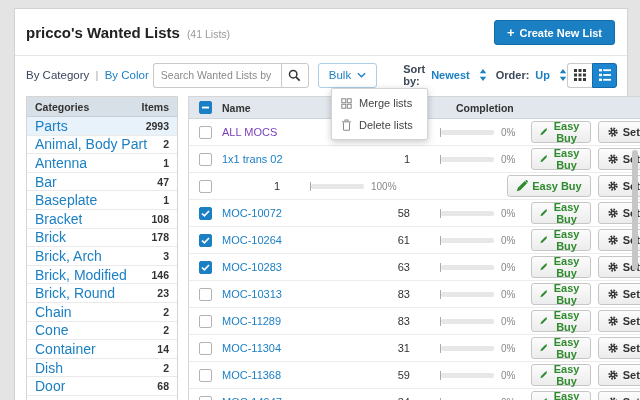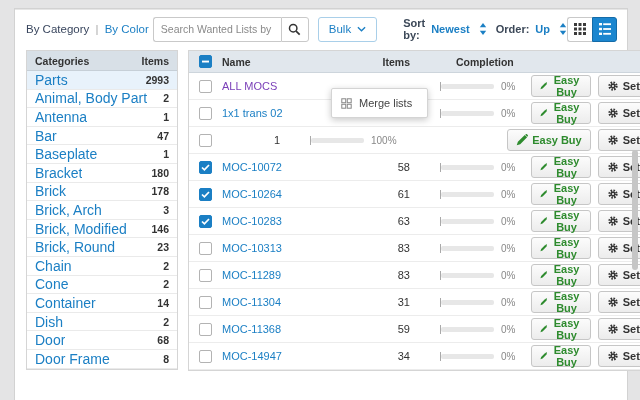--- a/index.html
+++ b/index.html
@@ -90,20 +90,28 @@
   .bulk-item { display:flex; align-items:center; gap:7px; padding:5px 9px; font-size:11px; color:#444; cursor:pointer; }
 
   
   .scroll-thumb { position:absolute; right:2px; top:150px; width:6px; height:120px; background:#c6c6c6; border-radius:3px; }
 </style>
 </head>
 <body>
 
 <div class="card">
 
+  <div class="page-header">
+    <span class="page-title">pricco's Wanted Lists</span>
+    <span class="page-count">(41 Lists)</span>
+    <button class="create-btn">
+      <span class="plus">+</span>
+      <span>Create New List</span>
+    </button>
+  </div>
   <div class="hdr-divider"></div>
 
   <div class="toolbar">
     <div class="filters">
       <span class="lnk dark">By Category</span>
       <span class="sep">|</span>
       <span class="lnk">By Color</span>
     </div>
 
     <div class="search-group">
@@ -196,21 +204,21 @@
           <div class="side-row">
     <span class="c-name">Bar</span>
     <span class="c-items">47</span>
   </div>
           <div class="side-row">
     <span class="c-name">Baseplate</span>
     <span class="c-items">1</span>
   </div>
           <div class="side-row">
     <span class="c-name">Bracket</span>
-    <span class="c-items">180</span>
+    <span class="c-items">108</span>
   </div>
           <div class="side-row">
     <span class="c-name">Brick</span>
     <span class="c-items">178</span>
   </div>
           <div class="side-row">
     <span class="c-name">Brick, Arch</span>
     <span class="c-items">3</span>
   </div>
           <div class="side-row">
@@ -641,17 +649,27 @@
       <svg width="11" height="11" viewBox="0 0 14 14">
           <g fill="none" stroke="#8a8a8a" stroke-width="1.3">
             <rect x="1" y="1" width="5" height="5"></rect>
             <rect x="8" y="1" width="5" height="5"></rect>
             <rect x="1" y="8" width="5" height="5"></rect>
             <rect x="8" y="8" width="5" height="5"></rect>
           </g>
         </svg>
       <span>Merge lists</span>
     </div>
+    <div class="bulk-item">
+      <svg width="11" height="12" viewBox="0 0 12 14">
+          <g fill="none" stroke="#8a8a8a" stroke-width="1.2">
+            <path d="M2.5 4v8.2a1 1 0 0 0 1 1h5a1 1 0 0 0 1-1V4"></path>
+            <line x1="0.8" y1="3.3" x2="11.2" y2="3.3"></line>
+            <path d="M4.2 3V1.2h3.6V3"></path>
+          </g>
+        </svg>
+      <span>Delete lists</span>
+    </div>
   </div>
 
 </div>
 
 <div class="scroll-thumb"></div>
 
 </body></html>

